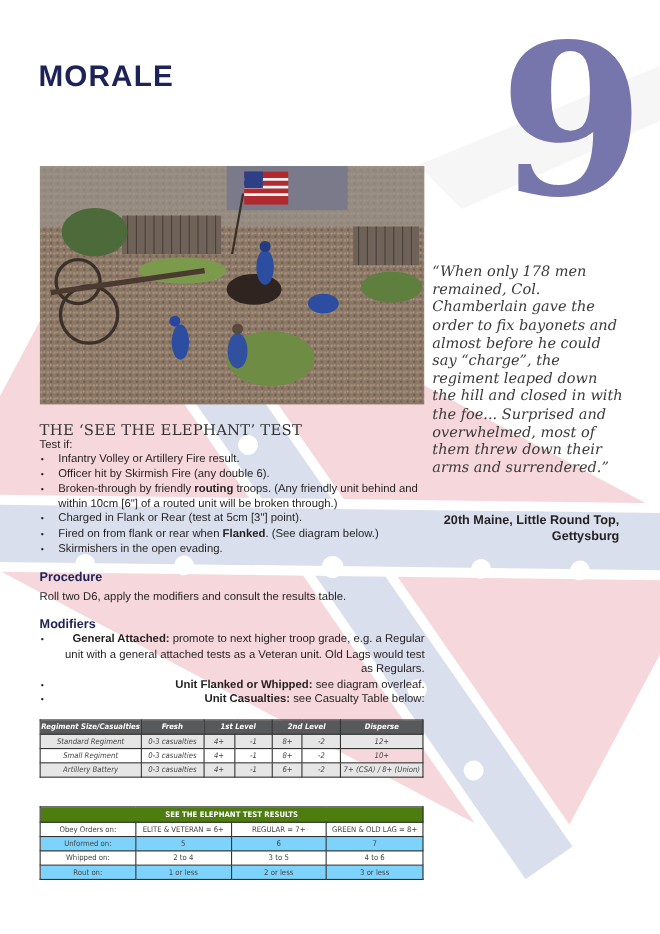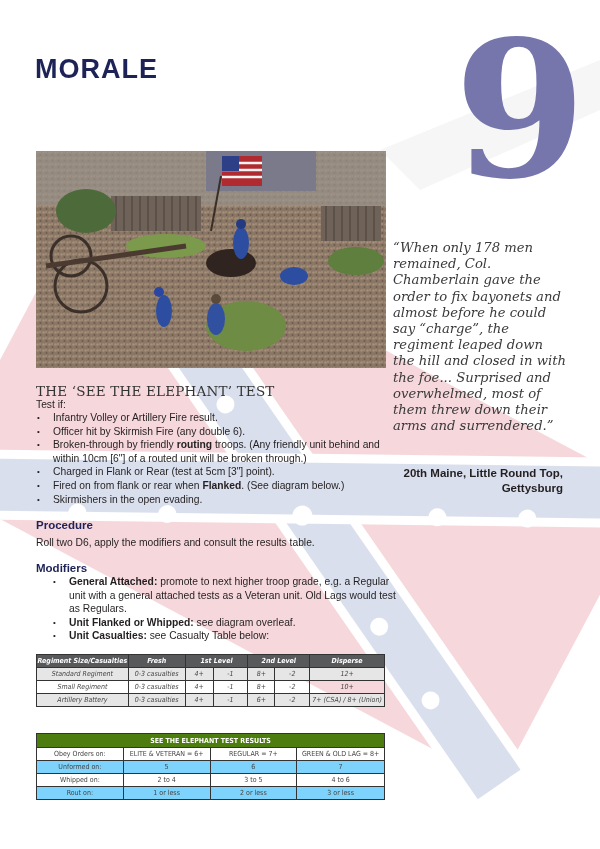--- a/index.html
+++ b/index.html
@@ -15,21 +15,21 @@
   .body { font-size:10.3px; line-height:13.6px; }
   .testif { left:36px; top:398px; }
   ul.bul { list-style:none; margin:0; padding:0; }
   ul.bul li { position:relative; padding-left:17px; }
   ul.bul li:before { content:"\2022"; position:absolute; left:1px; top:0; font-size:8px; }
   .list1 { left:36px; top:411px; width:350px; }
   .h3 { font-weight:bold; font-size:11.5px; color:#1d2257; }
   .proc-h { left:36px; top:519px; }
   .proc-t { left:36px; top:536px; }
   .mod-h { left:36px; top:562px; }
-  .list2 { left:52px; top:575px; width:350px; }
+  .list2 { left:36px; top:575px; width:350px;text-align:right; }
   table { border-collapse:collapse; font-family:"DejaVu Sans Condensed","DejaVu Sans", sans-serif; font-size:7px; text-align:center; }
   .cas { left:36px; top:654px; width:349px; }
   .cas td, .cas th { border:1.2px solid #333; height:12px; padding:0; color:#444;font-style:italic; }
   .cas th { background:#58595b; color:#fff; font-weight:bold; height:12px; }
   .cas tr.alt td { background:#e6e6e6; }
   .res { left:36px; top:733px; width:349px; }
   .res td, .res th { border:1.2px solid #333; height:12px; padding:0; color:#444; }
   .res th { background:#4d7c0f; color:#fff; font-weight:bold; height:13px; }
   .res tr.alt td { background:#7dd3fc; }
   .pagenum { left:548px; top:819px; font-family:"DejaVu Serif", serif; font-weight:bold; font-size:12px; color:#701a75;margin-top:46px; }

